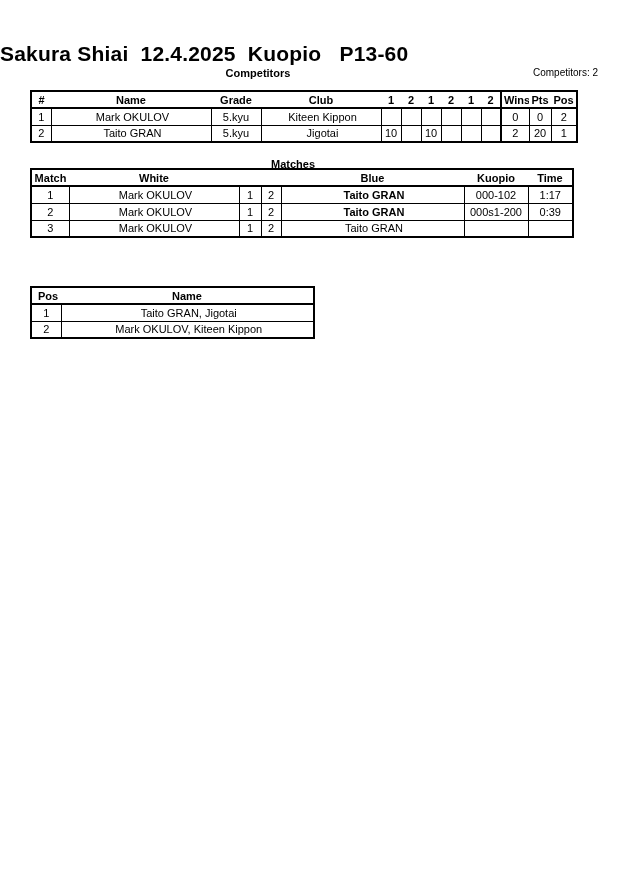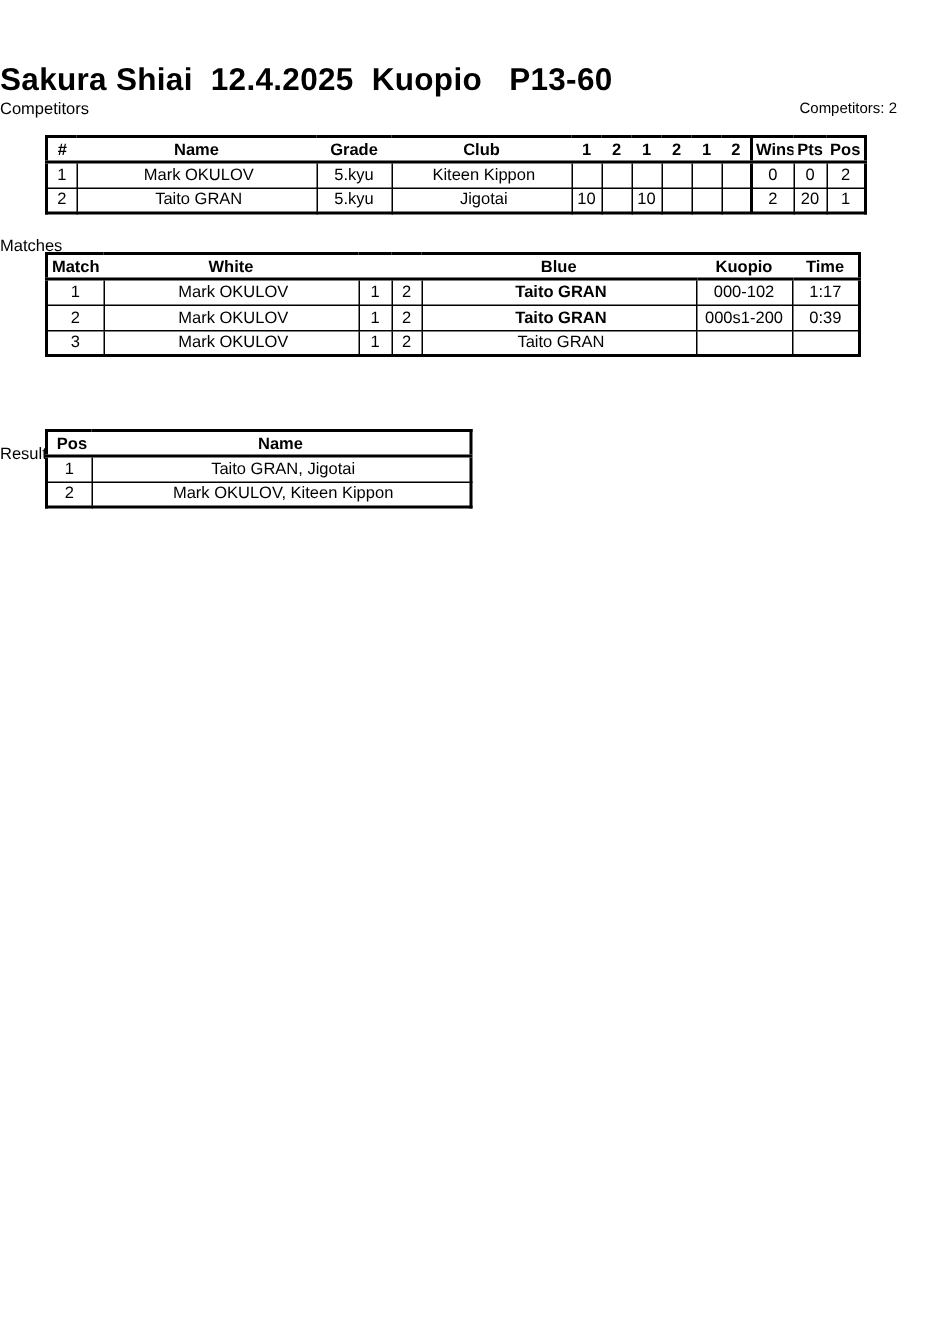--- a/index.html
+++ b/index.html
@@ -12,21 +12,21 @@
   .title {
     position:absolute; top:42px; left:0; width:630px;
     text-align:left; font-size:21px; font-weight:bold;
     white-space:pre; letter-spacing:0.2px;
   }
   .comp-count {
     position:absolute; top:67px; right:32px;
     font-size:10px; white-space:nowrap;
   }
   .heading {
-    position:absolute; font-size:11px; font-weight:normal; text-align:left;
+    position:absolute; font-size:11px; font-weight:bold; text-align:center;
   }
   .heading.h-competitors { top:67px;  left:0; width:516px; }
   .heading.h-matches     { top:158px; left:0; width:586px; }
   .heading.h-results     { top:265px; left:0; width:340px;margin-top:32px; }
 
   table.sheet {
     position:absolute; border-collapse:collapse; table-layout:fixed;
     border:2px solid #000; background:#fff;
   }
   table.sheet td, table.sheet th {

